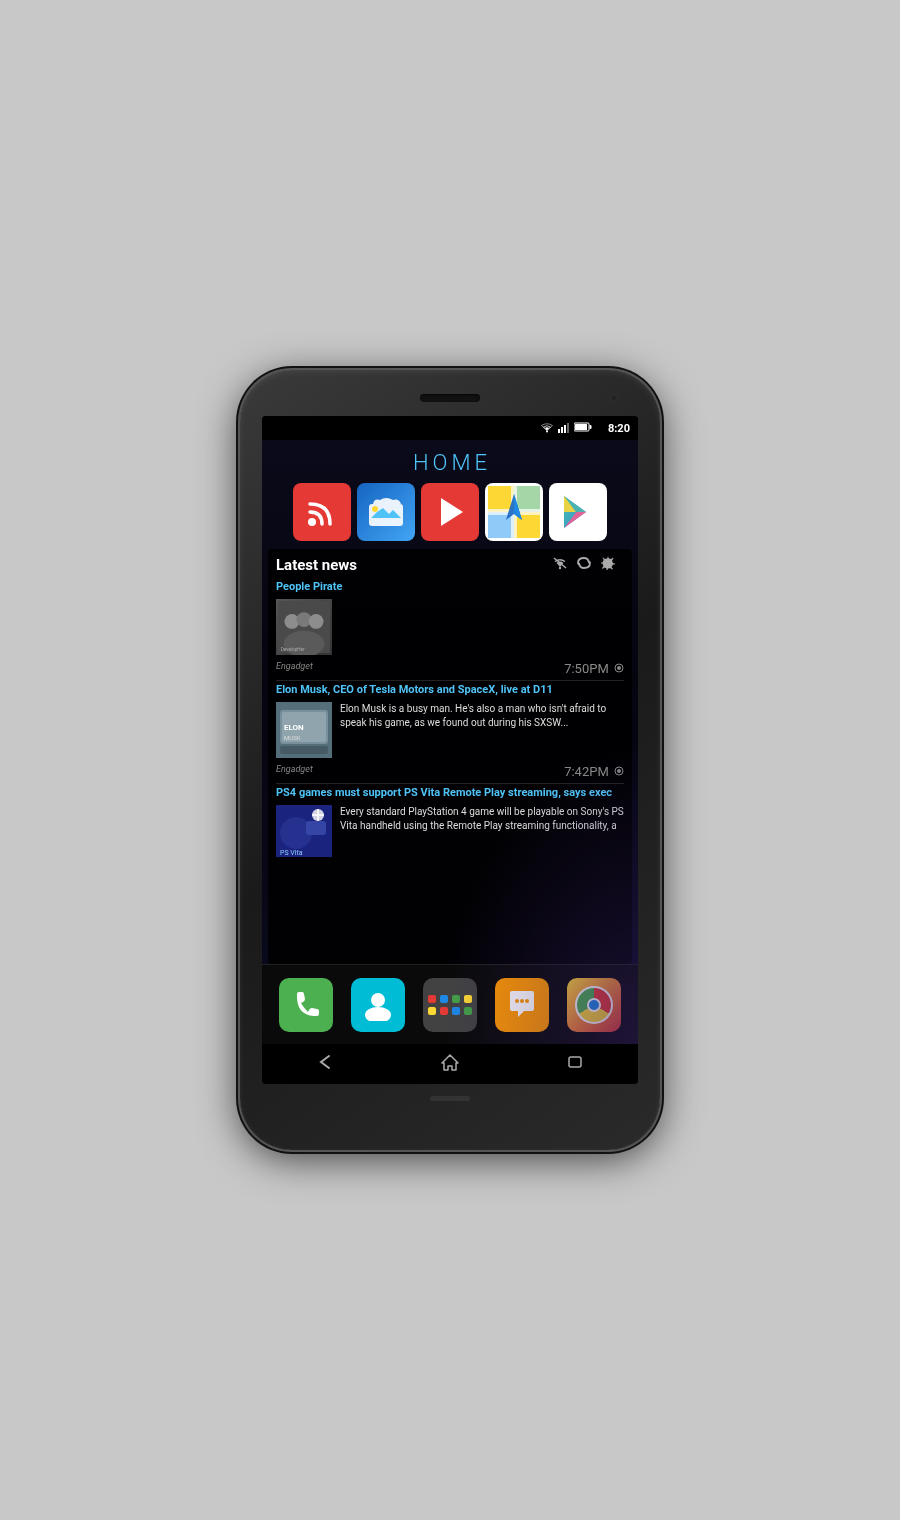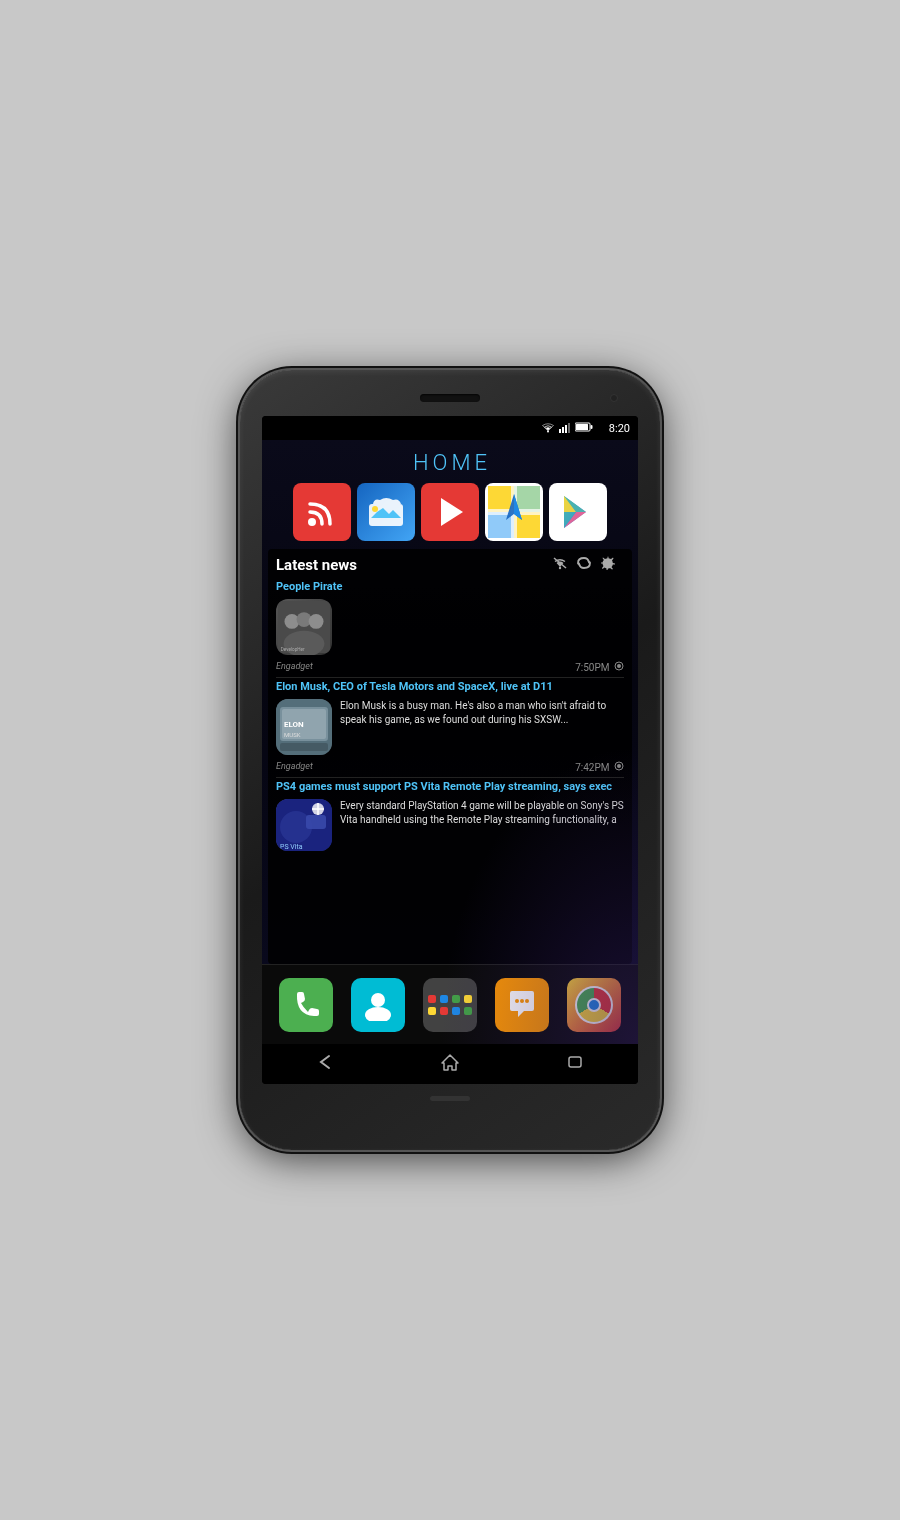--- a/index.html
+++ b/index.html
@@ -92,21 +92,21 @@
       color: #fff;
       font-size: 10px;
     }
     .battery-icon {
       color: #fff;
       font-size: 10px;
     }
     .time-text {
       color: #fff;
       font-size: 11px;
-      font-weight: normal;
+      font-weight: bold;
       margin-left: 12px;
     }
 
     
     .home-content {
       flex: 1;
       background: linear-gradient(180deg, #0a0a1a 0%, #050510 40%, #0a0a20 100%);
       display: flex;
       flex-direction: column;
       overflow: hidden;
@@ -222,21 +222,21 @@
 
     .news-item {
       display: flex;
       padding: 4px 8px;
       gap: 8px;
       flex-shrink: 0;
     }
     .news-thumb {
       width: 56px;
       height: 56px;
-      border-radius: 12px;
+      border-radius: 0;
       flex-shrink: 0;
       overflow: hidden;
     }
     .thumb-arrested {
       background: linear-gradient(135deg, #555 0%, #333 100%);
       display: flex;
       align-items: center;
       justify-content: center;
       font-size: 8px;
       color: #aaa;
@@ -260,21 +260,21 @@
       padding: 2px 8px 4px 8px;
       flex-shrink: 0;
     }
     .news-source-name {
       color: #888;
       font-size: 9px;
       font-style: italic;
     }
     .news-time {
       color: #888;
-      font-size: 10px;
+      font-size: 13px;
     }
 
     .news-divider {
       height: 1px;
       background: #222;
       margin: 0 8px;
       flex-shrink: 0;
     }
 
     

